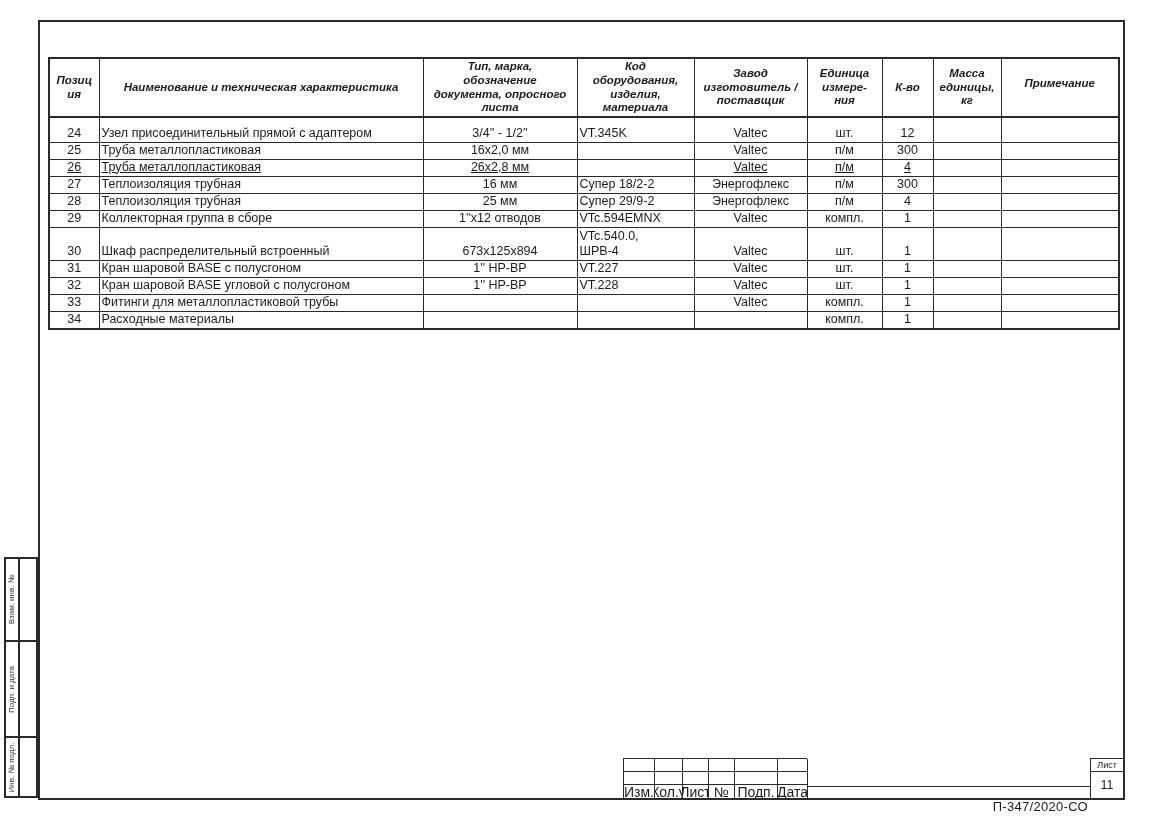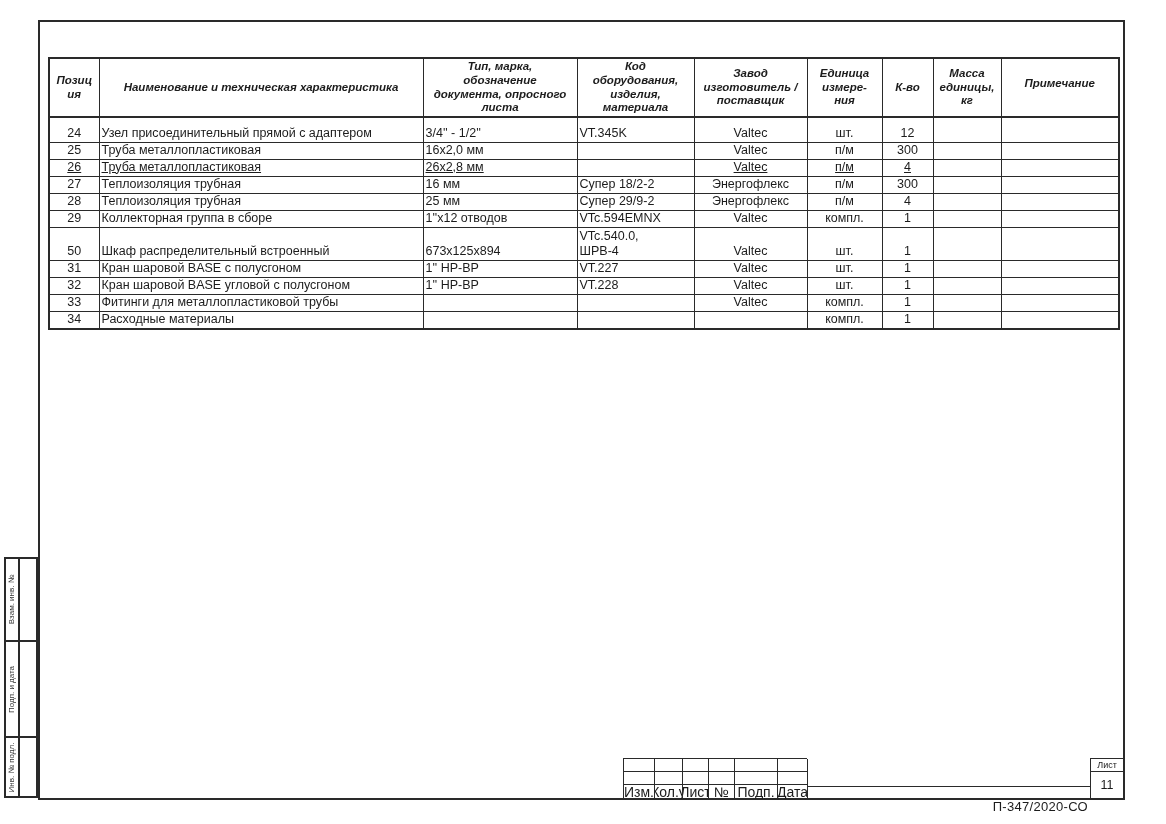--- a/index.html
+++ b/index.html
@@ -11,21 +11,21 @@
 
   
   table.spec { position:absolute; left:48px; top:57px; border-collapse:collapse; table-layout:fixed; width:1070px; }
   table.spec th, table.spec td { border:1px solid #2a2a2a; overflow:hidden; }
   table.spec { border:2px solid #2a2a2a; }
   table.spec thead th { border-bottom:2px solid #2a2a2a; height:58px; font-style:italic; font-weight:bold; font-size:11.5px; line-height:1.2; text-align:center; vertical-align:middle; white-space:pre-line; padding:1px 2px; }
   table.spec thead th.vtop { vertical-align:top; padding-top:18px; }
   table.spec td { font-size:12.5px; vertical-align:bottom; padding:0 2px 1px 2px; white-space:pre-line; line-height:15px; }
   td.c-pos { text-align:center; }
   td.c-name { text-align:left; padding-left:7px; }
-  td.c-type { text-align:left; padding-left:5px; }
+  td.c-type { text-align:center; padding-left:5px; }
   td.c-code { text-align:left; padding-left:5px; }
   td.c-fact, td.c-unit, td.c-qty, td.c-mass, td.c-note { text-align:center; }
 
   
   .sidebox { position:absolute; left:4px; top:557px; width:34px; height:241px; border:2px solid #2a2a2a; display:flex; flex-direction:column; }
   .siderow { display:flex; border-bottom:2px solid #2a2a2a; }
   .siderow:last-child { border-bottom:none; }
   .siderow .lbl { width:14px; border-right:2px solid #2a2a2a; display:flex; align-items:center; justify-content:center; }
   .siderow .lbl span { transform:rotate(-90deg); white-space:nowrap; font-size:8px; color:#333; }
   .siderow .blank { flex:1; }
@@ -145,21 +145,21 @@
           <td class="c-name">Коллекторная группа в сборе</td>
           <td class="c-type">1''х12 отводов</td>
           <td class="c-code">VTc.594EMNX</td>
           <td class="c-fact">Valtec</td>
           <td class="c-unit">компл.</td>
           <td class="c-qty">1</td>
           <td class="c-mass"></td>
           <td class="c-note"></td>
         </tr>
         <tr style="height: 33px;">
-          <td class="c-pos">50</td>
+          <td class="c-pos">30</td>
           <td class="c-name">Шкаф распределительный встроенный</td>
           <td class="c-type">673х125х894</td>
           <td class="c-code">VTc.540.0,
 ШРВ-4</td>
           <td class="c-fact">Valtec</td>
           <td class="c-unit">шт.</td>
           <td class="c-qty">1</td>
           <td class="c-mass"></td>
           <td class="c-note"></td>
         </tr>

